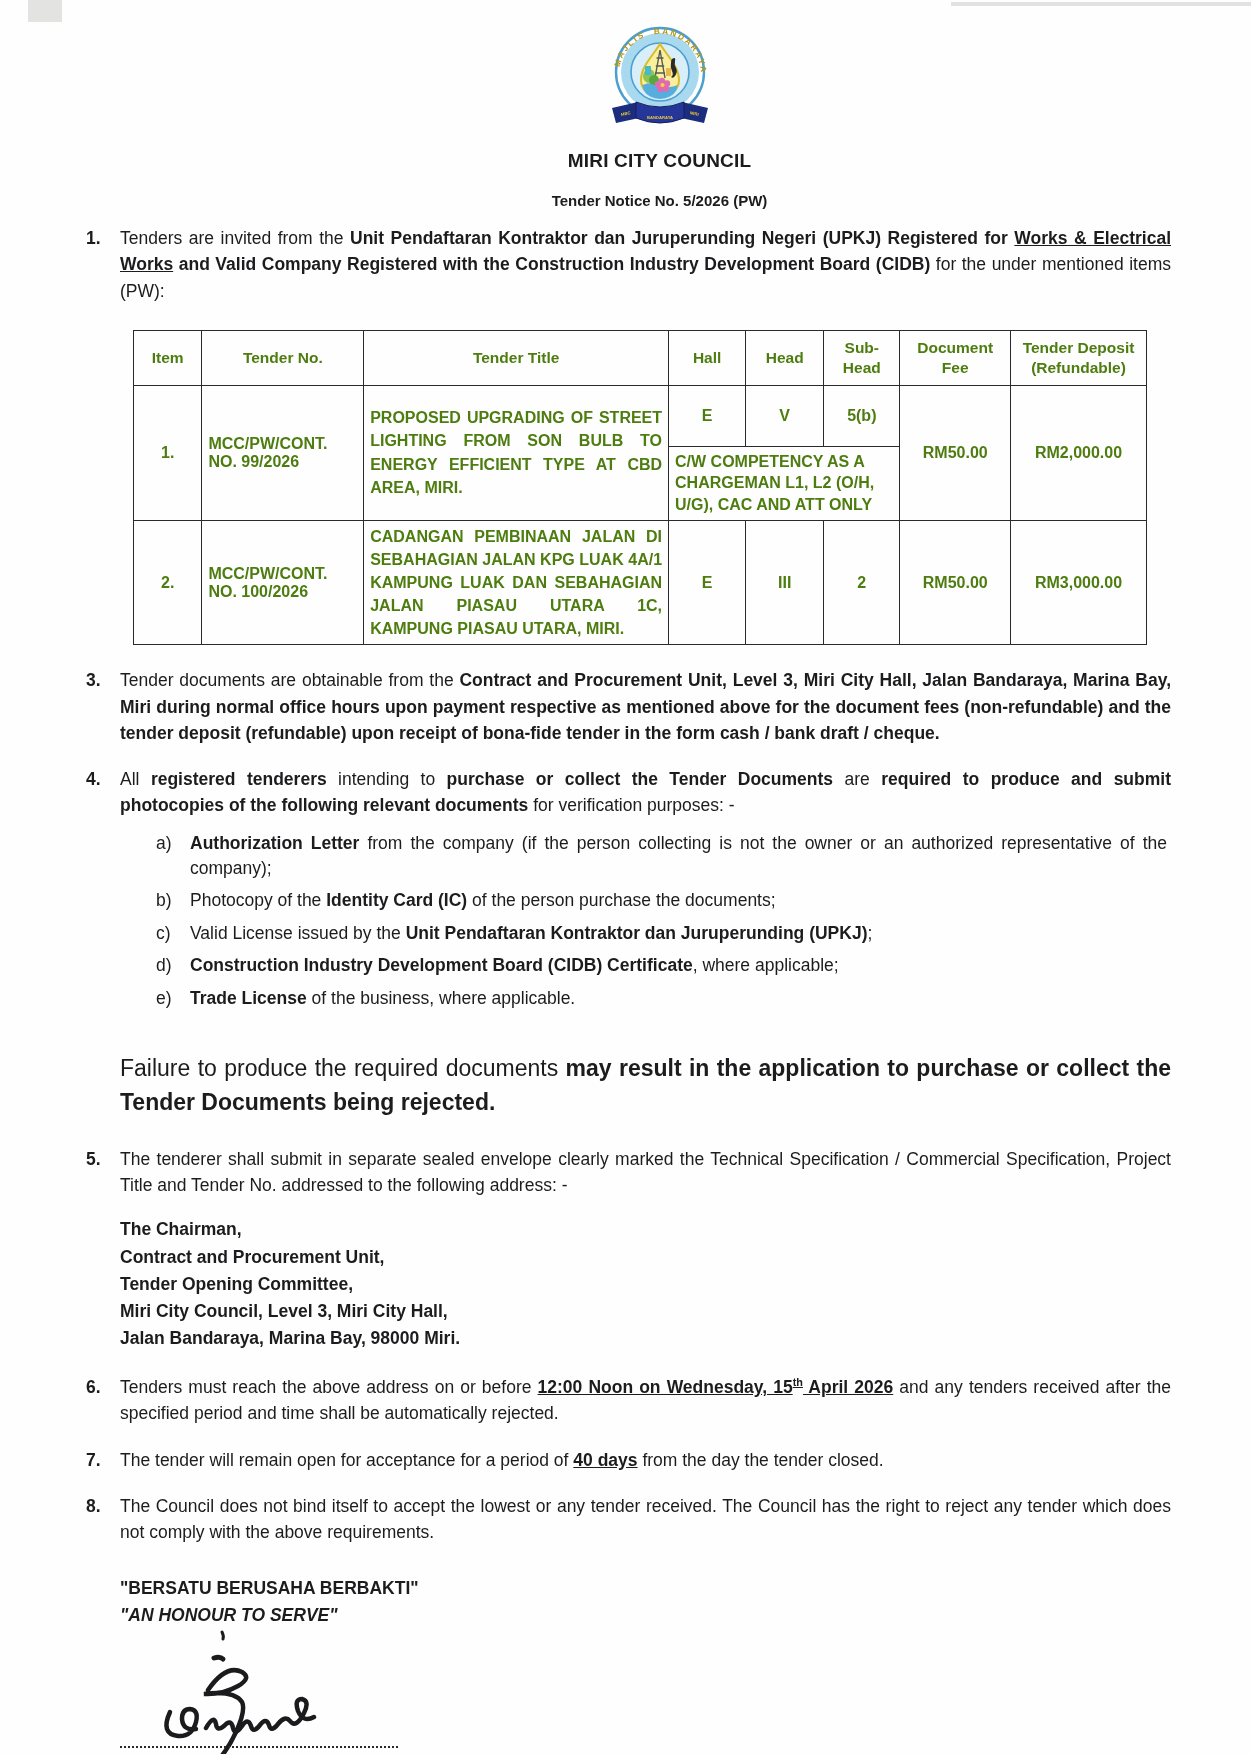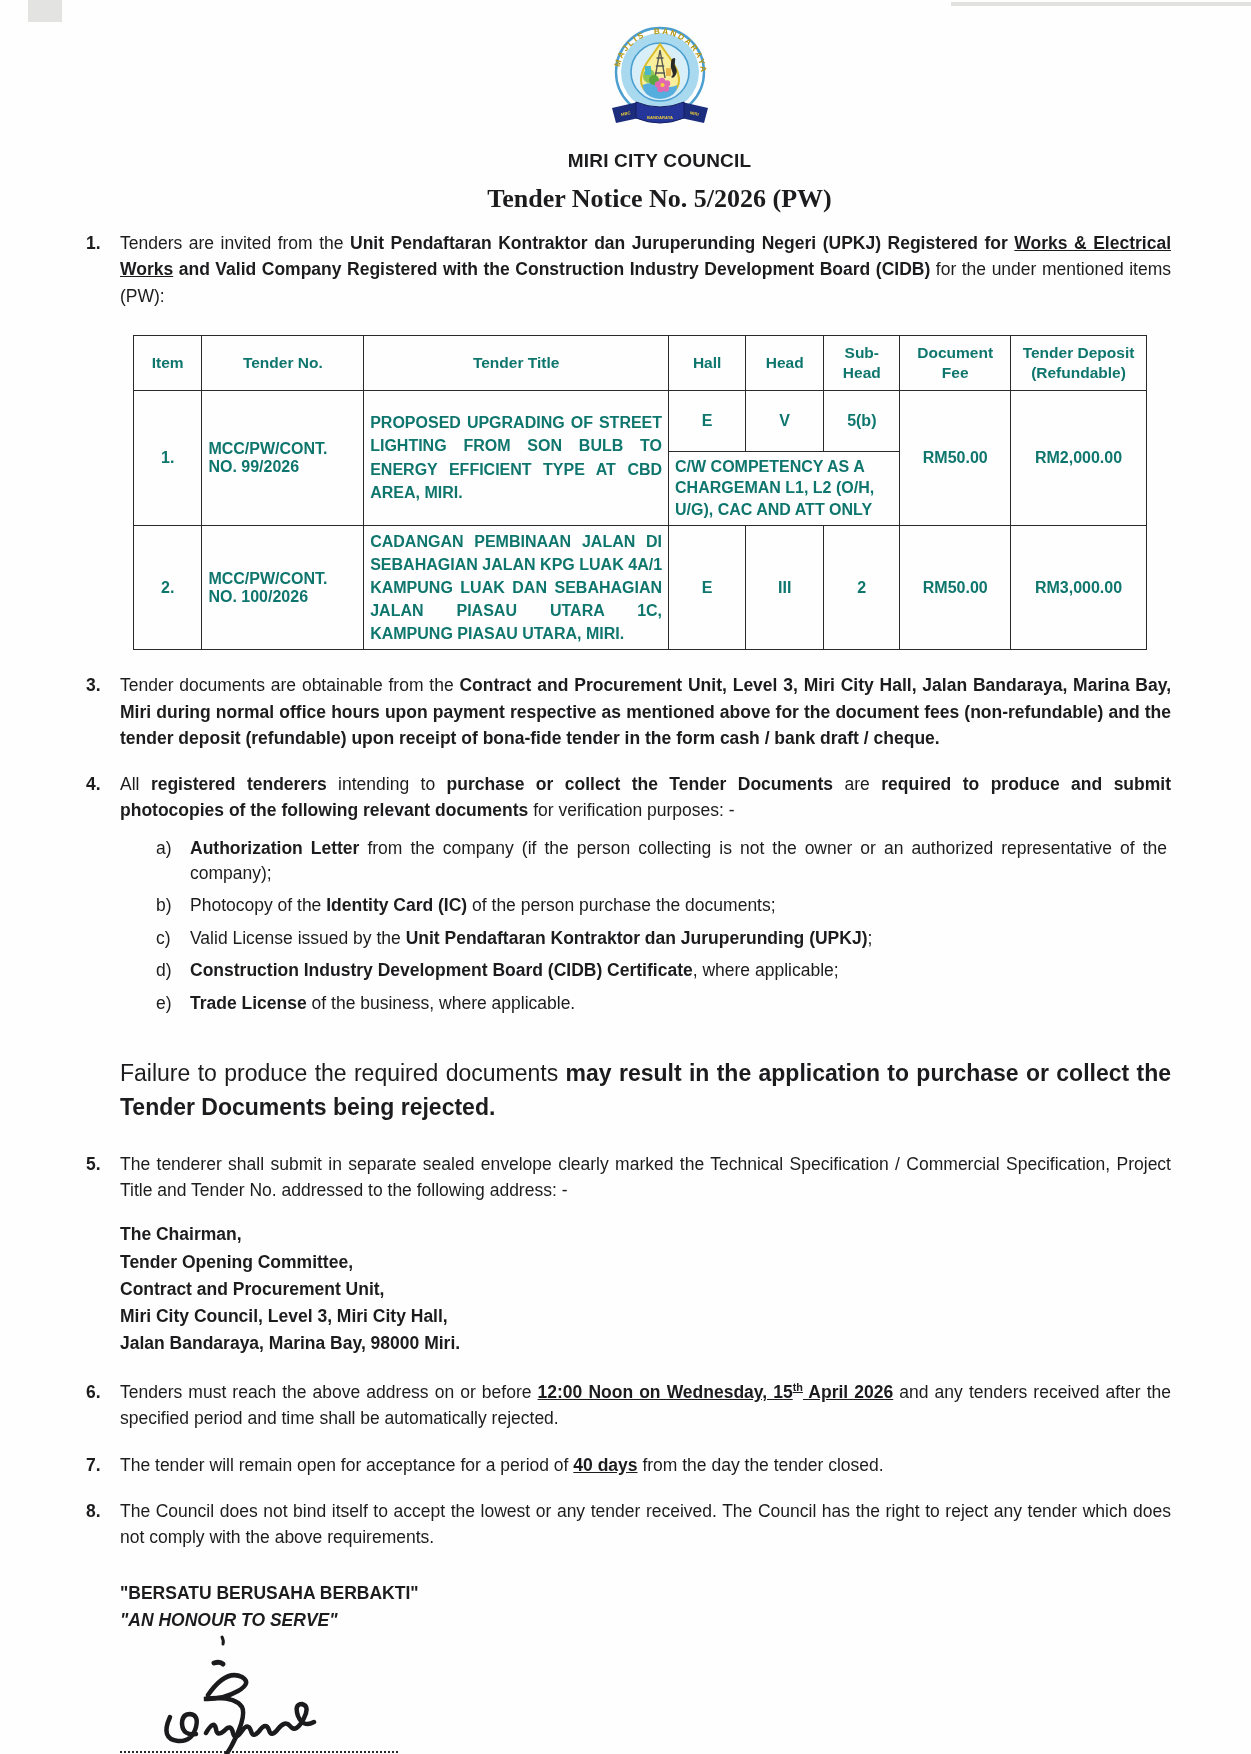--- a/index.html
+++ b/index.html
@@ -14,28 +14,28 @@
   .artifact-tl{position:absolute;left:28px;top:0;width:34px;height:22px;background:#d4d4d2;opacity:.65;}
   .artifact-tr{position:absolute;right:0;top:2px;width:300px;height:4px;background:#cfcfcd;opacity:.6;}
   .page{padding:26px 80px 0 86px;}
   .b{font-weight:bold;}
   .u{text-decoration:underline;}
   sup{font-size:.62em;line-height:0;}
   
   .logo-wrap{text-align:center;margin-left:62px;}
   .title-block{text-align:center;margin-left:62px;}
   .council-name{font-weight:bold;font-size:19px;letter-spacing:.2px;margin-top:16px;}
-  .notice-no{font-weight:bold;font-size:26px;margin-top:12px;font-family:Liberation Serif, serif;}
+  .notice-no{font-weight:bold;font-size:15px;margin-top:20px;}
   
   .np{display:flex;margin-top:20px;font-size:17.5px;line-height:1.5;}
   .np .num{width:34px;flex:0 0 34px;font-weight:bold;}
   .np .txt{flex:1;text-align:justify;}
   
   table.tender{border-collapse:collapse;margin:26px 0 0 47px;width:1014px;
-    font-size:16px;font-weight:bold;color:#0f766e;padding-left:23px;}
+    font-size:16px;font-weight:bold;color:#4d7c0f;padding-left:23px;}
   table.tender td,table.tender th{border:1.6px solid #2a2a2c;padding:4px 6px;vertical-align:middle;}
   table.tender th{font-size:15.5px;text-align:center;line-height:1.25;white-space:pre-line;height:46px;}
   td.c{text-align:center;}
   td.pre{white-space:pre-line;}
   td.title-cell{text-align:justify;line-height:1.45;padding:8px 10px;}
   td.comp{ text-align:left;line-height:1.35;padding:4px 8px;}
   
   .sub{display:flex;margin:7px 0 0 70px;font-size:17.5px;line-height:1.45;}
   .sub .lbl{width:34px;flex:0 0 34px;}
   .sub .txt{flex:1;text-align:justify;padding-right:4px;}
@@ -192,22 +192,22 @@
 
   <div class="plain"><span>Failure to produce the required documents </span><span class="b">may result in the application to purchase or collect the Tender Documents being rejected.</span></div>
 
   <div class="np" style="margin-top:26px;">
     <div class="num">5.</div>
     <div class="txt"><span>The tenderer shall submit in separate sealed envelope clearly marked the Technical Specification / Commercial Specification, Project Title and Tender No. addressed to the following address: -</span></div>
   </div>
 
   <div class="addr">
     <div>The Chairman,</div>
+    <div>Contract and Procurement Unit,</div>
     <div>Tender Opening Committee,</div>
-    <div>Contract and Procurement Unit,</div>
     <div>Miri City Council, Level 3, Miri City Hall,</div>
     <div>Jalan Bandaraya, Marina Bay, 98000 Miri.</div>
   </div>
 
   <div class="np" style="margin-top:22px;">
     <div class="num">6.</div>
     <div class="txt"><span>Tenders must reach the above address on or before </span><span class="b u">12:00 Noon on Wednesday, 15</span><sup class="b u">th</sup><span class="b u"> April 2026</span><span> and any tenders received after the specified period and time shall be automatically rejected.</span></div>
   </div>
 
   <div class="np">

